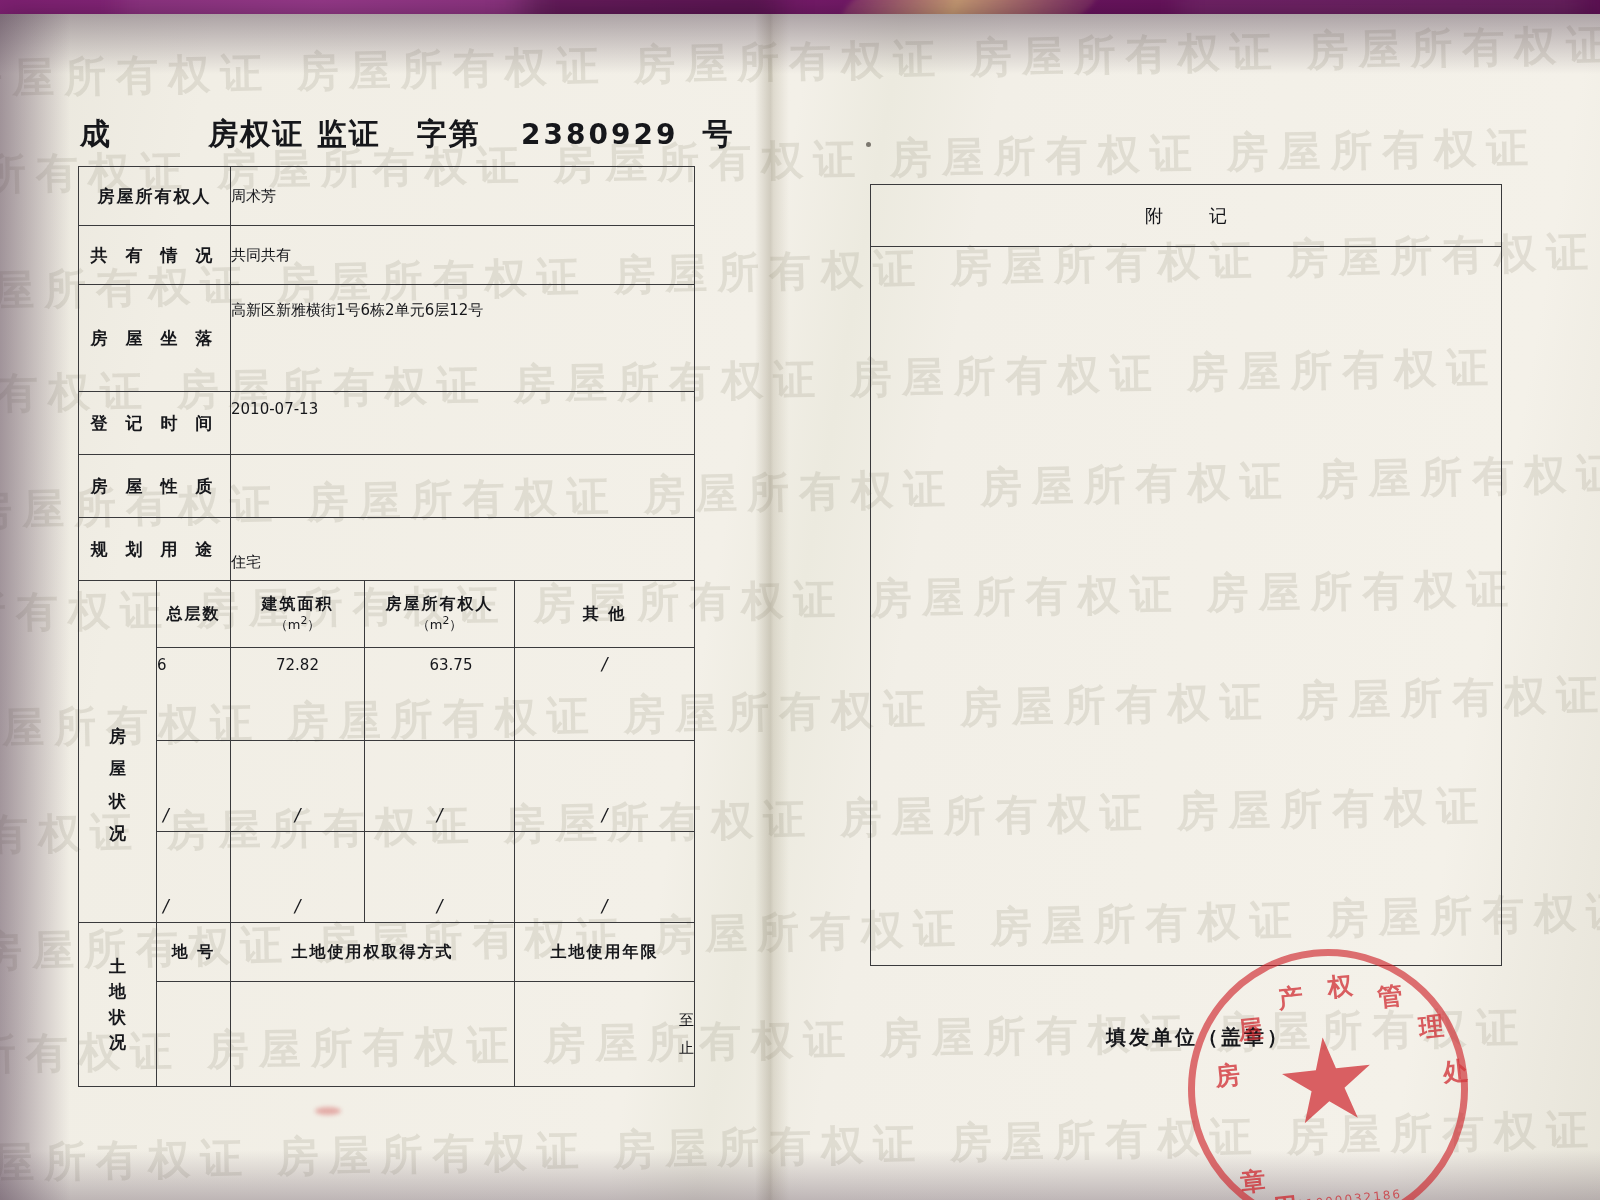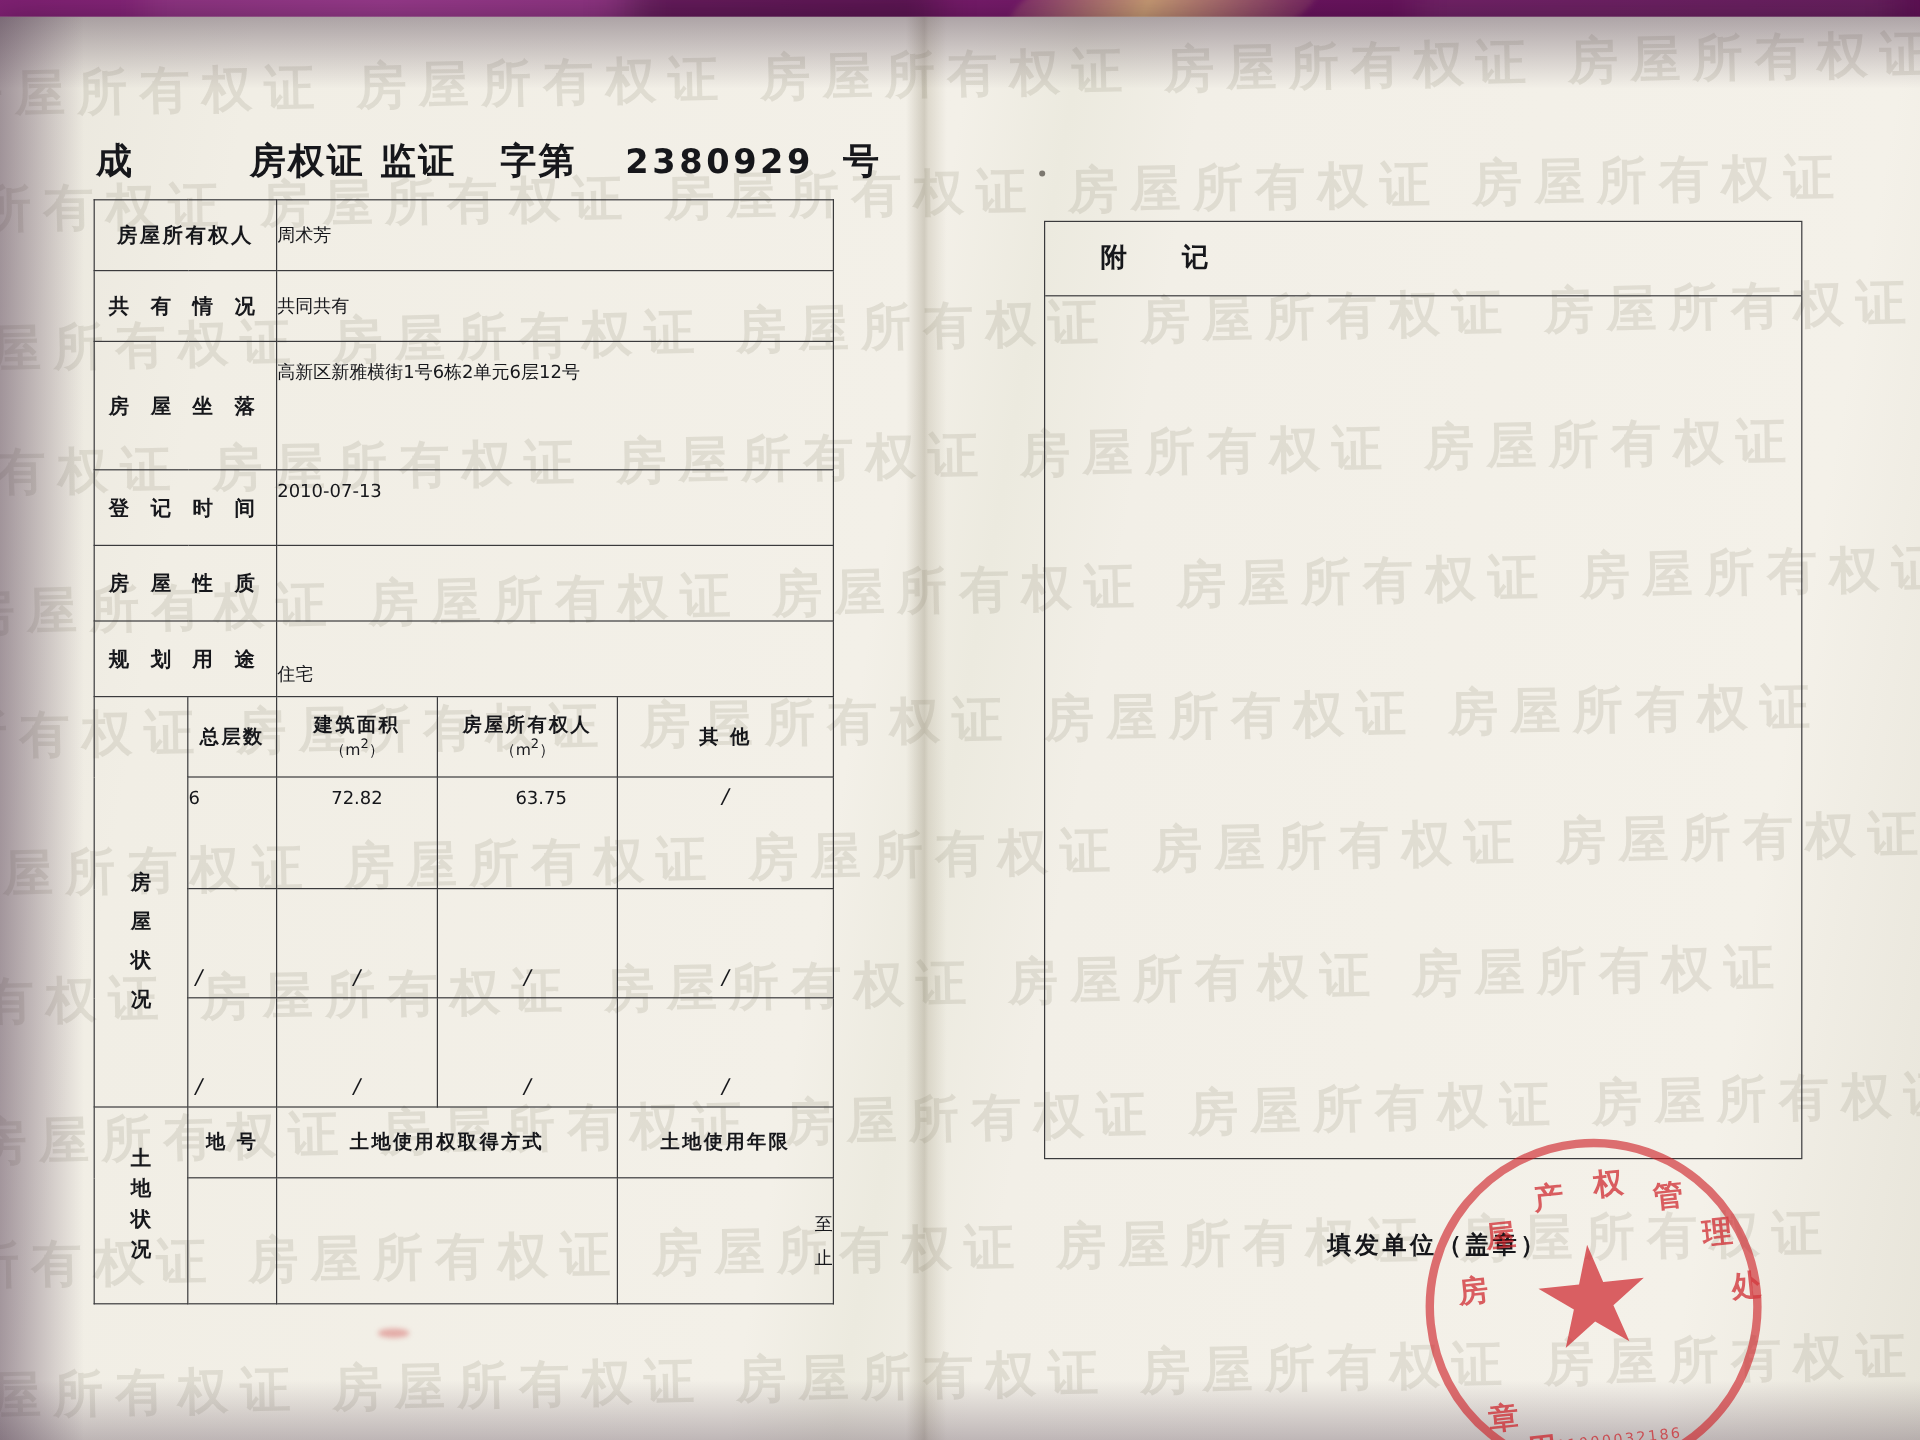--- a/index.html
+++ b/index.html
@@ -198,23 +198,23 @@
     position: absolute;
     left: 80px; top: 90px;
     width: 630px; height: 780px;
     border: 1px solid #3a3a3c;
   }
   #fuji-title {
     position: absolute;
     left: 0; top: 0;
     width: 630px; height: 62px;
     border-bottom: 1px solid #3a3a3c;
-    text-align: left;
-    font-size: 22px;
-    font-weight: 700;
+    text-align: center;
+    font-size: 18px;
+    font-weight: 400;
     letter-spacing: 46px;
     line-height: 62px;
     padding-left: 46px;
     box-sizing: border-box;
     color: #16171b;
   }
   #fuji-body {
     position: absolute;
     left: 20px; top: 78px;
     width: 560px;

